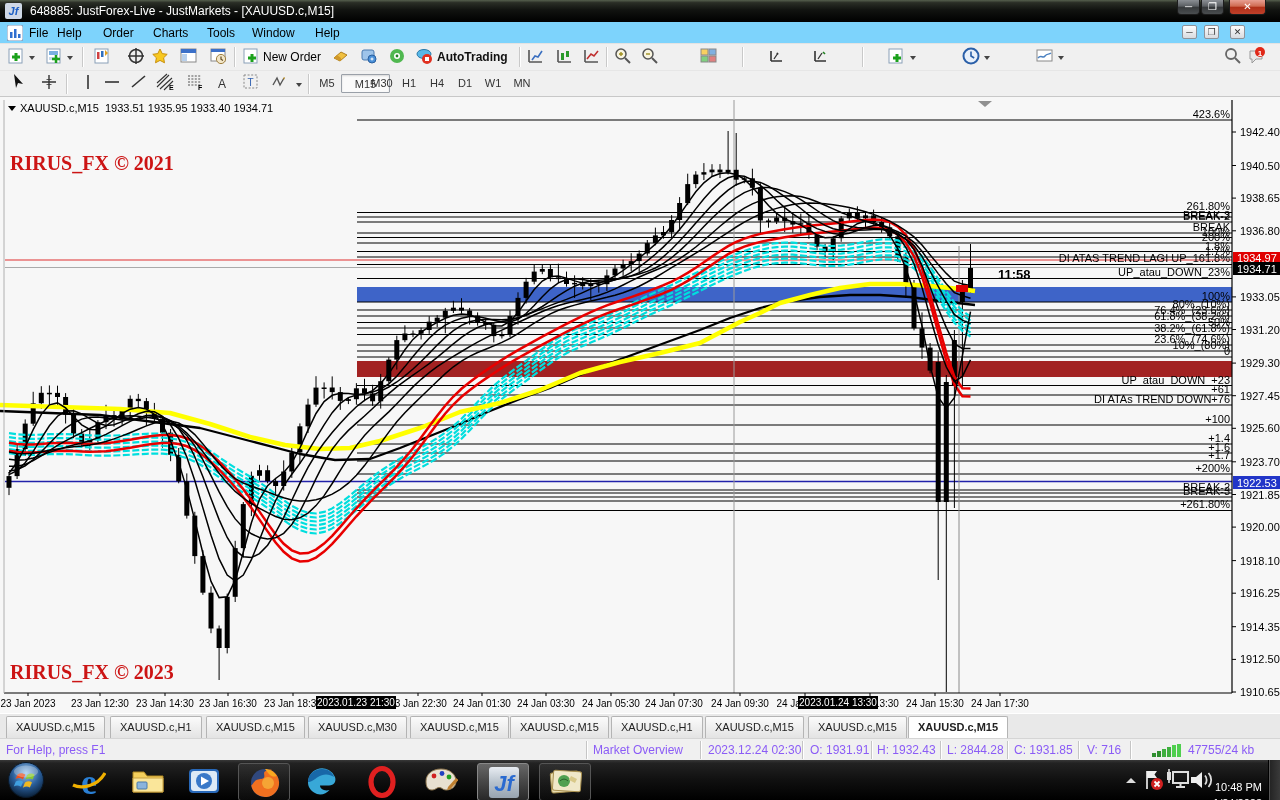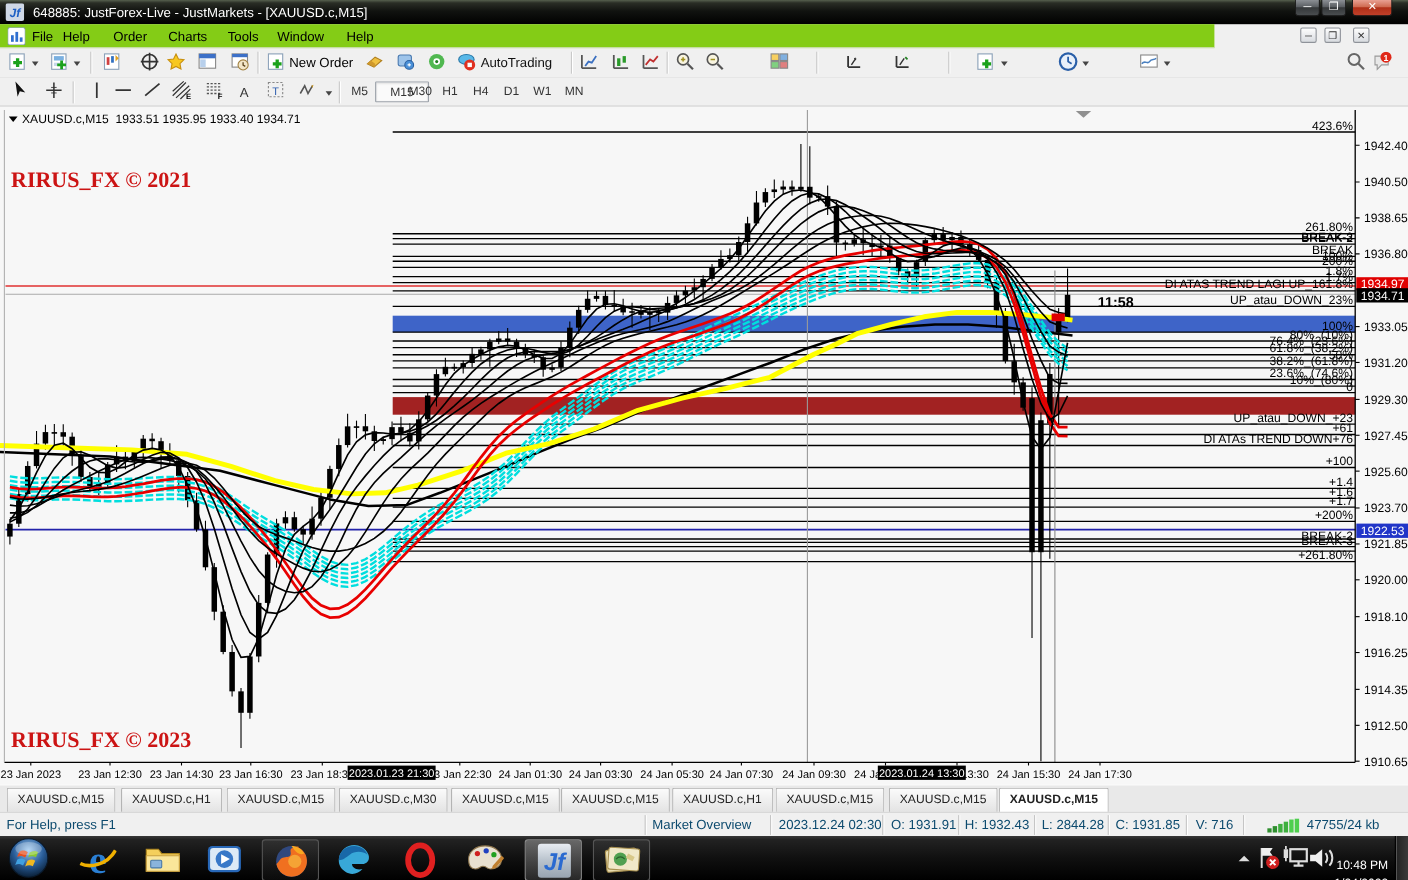--- a/index.html
+++ b/index.html
@@ -3,40 +3,40 @@
 *{margin:0;padding:0;box-sizing:border-box}
 html,body{width:1280px;height:800px;overflow:hidden;font-family:"Liberation Sans",sans-serif}
 body{background:#f0f0f0;position:relative}
 .abs{position:absolute}
 
 #title{left:0;top:0;width:1280px;height:22px;background:linear-gradient(180deg,#56604e 0%,#2a2e26 12%,#111310 45%,#000 100%);color:#fff;font-size:12px}
 #title .txt{position:absolute;left:30px;top:4px;color:#fff}
 .wbtn{position:absolute;top:0;height:15px;border:1px solid #1c1c1c;border-top:none;border-radius:0 0 4px 4px;background:linear-gradient(180deg,#8b8f94 0%,#5a5e62 45%,#35383a 50%,#4a4e50 100%);color:#fff;text-align:center;font-size:10px;line-height:13px}
 .wbtn.close{background:linear-gradient(180deg,#e8a092 0%,#cf6a51 45%,#b03018 50%,#c0402a 100%)}
 
-#menu{left:0;top:22px;width:1104px;height:22px;background:#84cc16;font-size:12px;color:#000;border-bottom:1px solid #e3e3e3}
+#menu{left:0;top:22px;width:1280px;height:22px;background:#7dd3fc;font-size:12px;color:#000;border-bottom:1px solid #e3e3e3}
 #menu span.mi{position:absolute;top:4px}
 .mdib{position:absolute;top:3px;width:15px;height:14px;border:1px solid #8e9299;border-radius:2px;background:linear-gradient(180deg,#fdfdfd,#d8dbe0);font-size:9px;text-align:center;line-height:12px;color:#333}
 
 #tb1{left:0;top:44px;width:1280px;height:27px;background:#f0f0f0;border-bottom:1px solid #e6e6e6}
 #tb2{left:0;top:71px;width:1280px;height:26px;background:#f0f0f0;border-bottom:1px solid #c8c8c8}
 .sep{position:absolute;top:3px;width:1px;height:20px;background:#c9c9c9;box-shadow:1px 0 0 #fff}
 .tbtxt{position:absolute;font-size:12px;color:#000}
 .tf{position:absolute;top:3px;height:19px;font-size:11px;color:#333;text-align:center;padding-top:3px}
 .tf.on{border:1px solid #9aa0a8;background:#fafafa;box-shadow:inset 0 1px 2px #00000022;border-radius:1px}
 .ico{position:absolute;top:3px}
 .car{position:absolute;top:12px;width:0;height:0;border-left:3px solid transparent;border-right:3px solid transparent;border-top:4px solid #444}
 
 #chart{left:0;top:97px;width:1280px;height:616px;background:#f7f7f7}
 
 #tabs{left:0;top:713px;width:1280px;height:25px;background:#e9e9e9;border-top:1px solid #fff;font-size:11px;color:#222}
 .tab{position:absolute;top:2px;height:23px;border:1px solid #b4b4b4;border-bottom:none;border-radius:2px 2px 0 0;background:linear-gradient(180deg,#fbfbfb,#e2e2e2);padding:4px 9px 0 9px;white-space:nowrap}
 .tab.on{background:#fff;height:24px;font-weight:bold}
 
-#status{left:0;top:738px;width:1280px;height:22px;background:#f0f0f0;font-size:12px;color:#0c4a6e;border-top:1px solid #d5d5d5}
+#status{left:0;top:738px;width:1280px;height:22px;background:#f0f0f0;font-size:12px;color:#8b5cf6;border-top:1px solid #d5d5d5}
 #status span{position:absolute;top:4px}
 .svr{position:absolute;top:2px;width:1px;height:18px;background:#c5c5c5;box-shadow:1px 0 0 #fff}
 
 #task{left:0;top:760px;width:1280px;height:40px;background:linear-gradient(180deg,#383838 0%,#222 8%,#101010 50%,#000 100%)}
 .tico{position:absolute;top:3px;width:48px;height:34px;border-radius:3px}
 .tico.open{border:1px solid #555;background:linear-gradient(180deg,#6a6a6a33,#33333333)}
 .tico.act{border:1px solid #888;background:linear-gradient(180deg,#b8b8b877,#55555577)}
 #clock{position:absolute;right:18px;top:19px;color:#fff;font-size:11px;text-align:right;line-height:16px}
 #showdesk{position:absolute;right:0;top:0;width:12px;height:40px;background:linear-gradient(90deg,#222,#3a3a3a);border-left:1px solid #000;box-shadow:inset 1px 0 0 #555}
 svg{display:block}
@@ -126,21 +126,21 @@
     <svg class="ico" style="left:388px;top:3px" width="18" height="19">
       <circle cx="9" cy="9" r="7" fill="#50b850"></circle>
       <circle cx="9" cy="9" r="3" fill="#fff"></circle>
       <circle cx="9" cy="9" r="1.4" fill="#208020"></circle>
     </svg>
     <svg class="ico" style="left:415px;top:3px" width="18" height="19">
       <ellipse cx="9" cy="7" rx="7" ry="4.5" fill="#58b8e8" stroke="#2878a8"></ellipse>
       <circle cx="12" cy="12" r="5" fill="#e03020"></circle>
       <rect x="10" y="10" width="4" height="4" fill="#fff"></rect>
     </svg>
-    <span class="tbtxt" style="left:437px;top:6px;font-weight:normal;color:#111">AutoTrading</span>
+    <span class="tbtxt" style="left:437px;top:6px;font-weight:bold;color:#111">AutoTrading</span>
     <div class="sep" style="left:519px"></div>
     <svg class="ico" style="left:527px;top:3px" width="18" height="19">
       <path d="M2 15V3M2 15h13" stroke="#555" stroke-width="1.6"></path>
       <path d="M5 13l3-4 3 1 4-6" stroke="#3a6fc0" stroke-width="1.6" fill="none"></path>
     </svg>
     <svg class="ico" style="left:556px;top:3px" width="18" height="19">
       <path d="M2 15V3M2 15h13" stroke="#555" stroke-width="1.6"></path>
       <rect x="5" y="6" width="3" height="7" fill="#2a9a2a"></rect>
       <rect x="10" y="4" width="3" height="6" fill="#2a9a2a"></rect>
     </svg>

